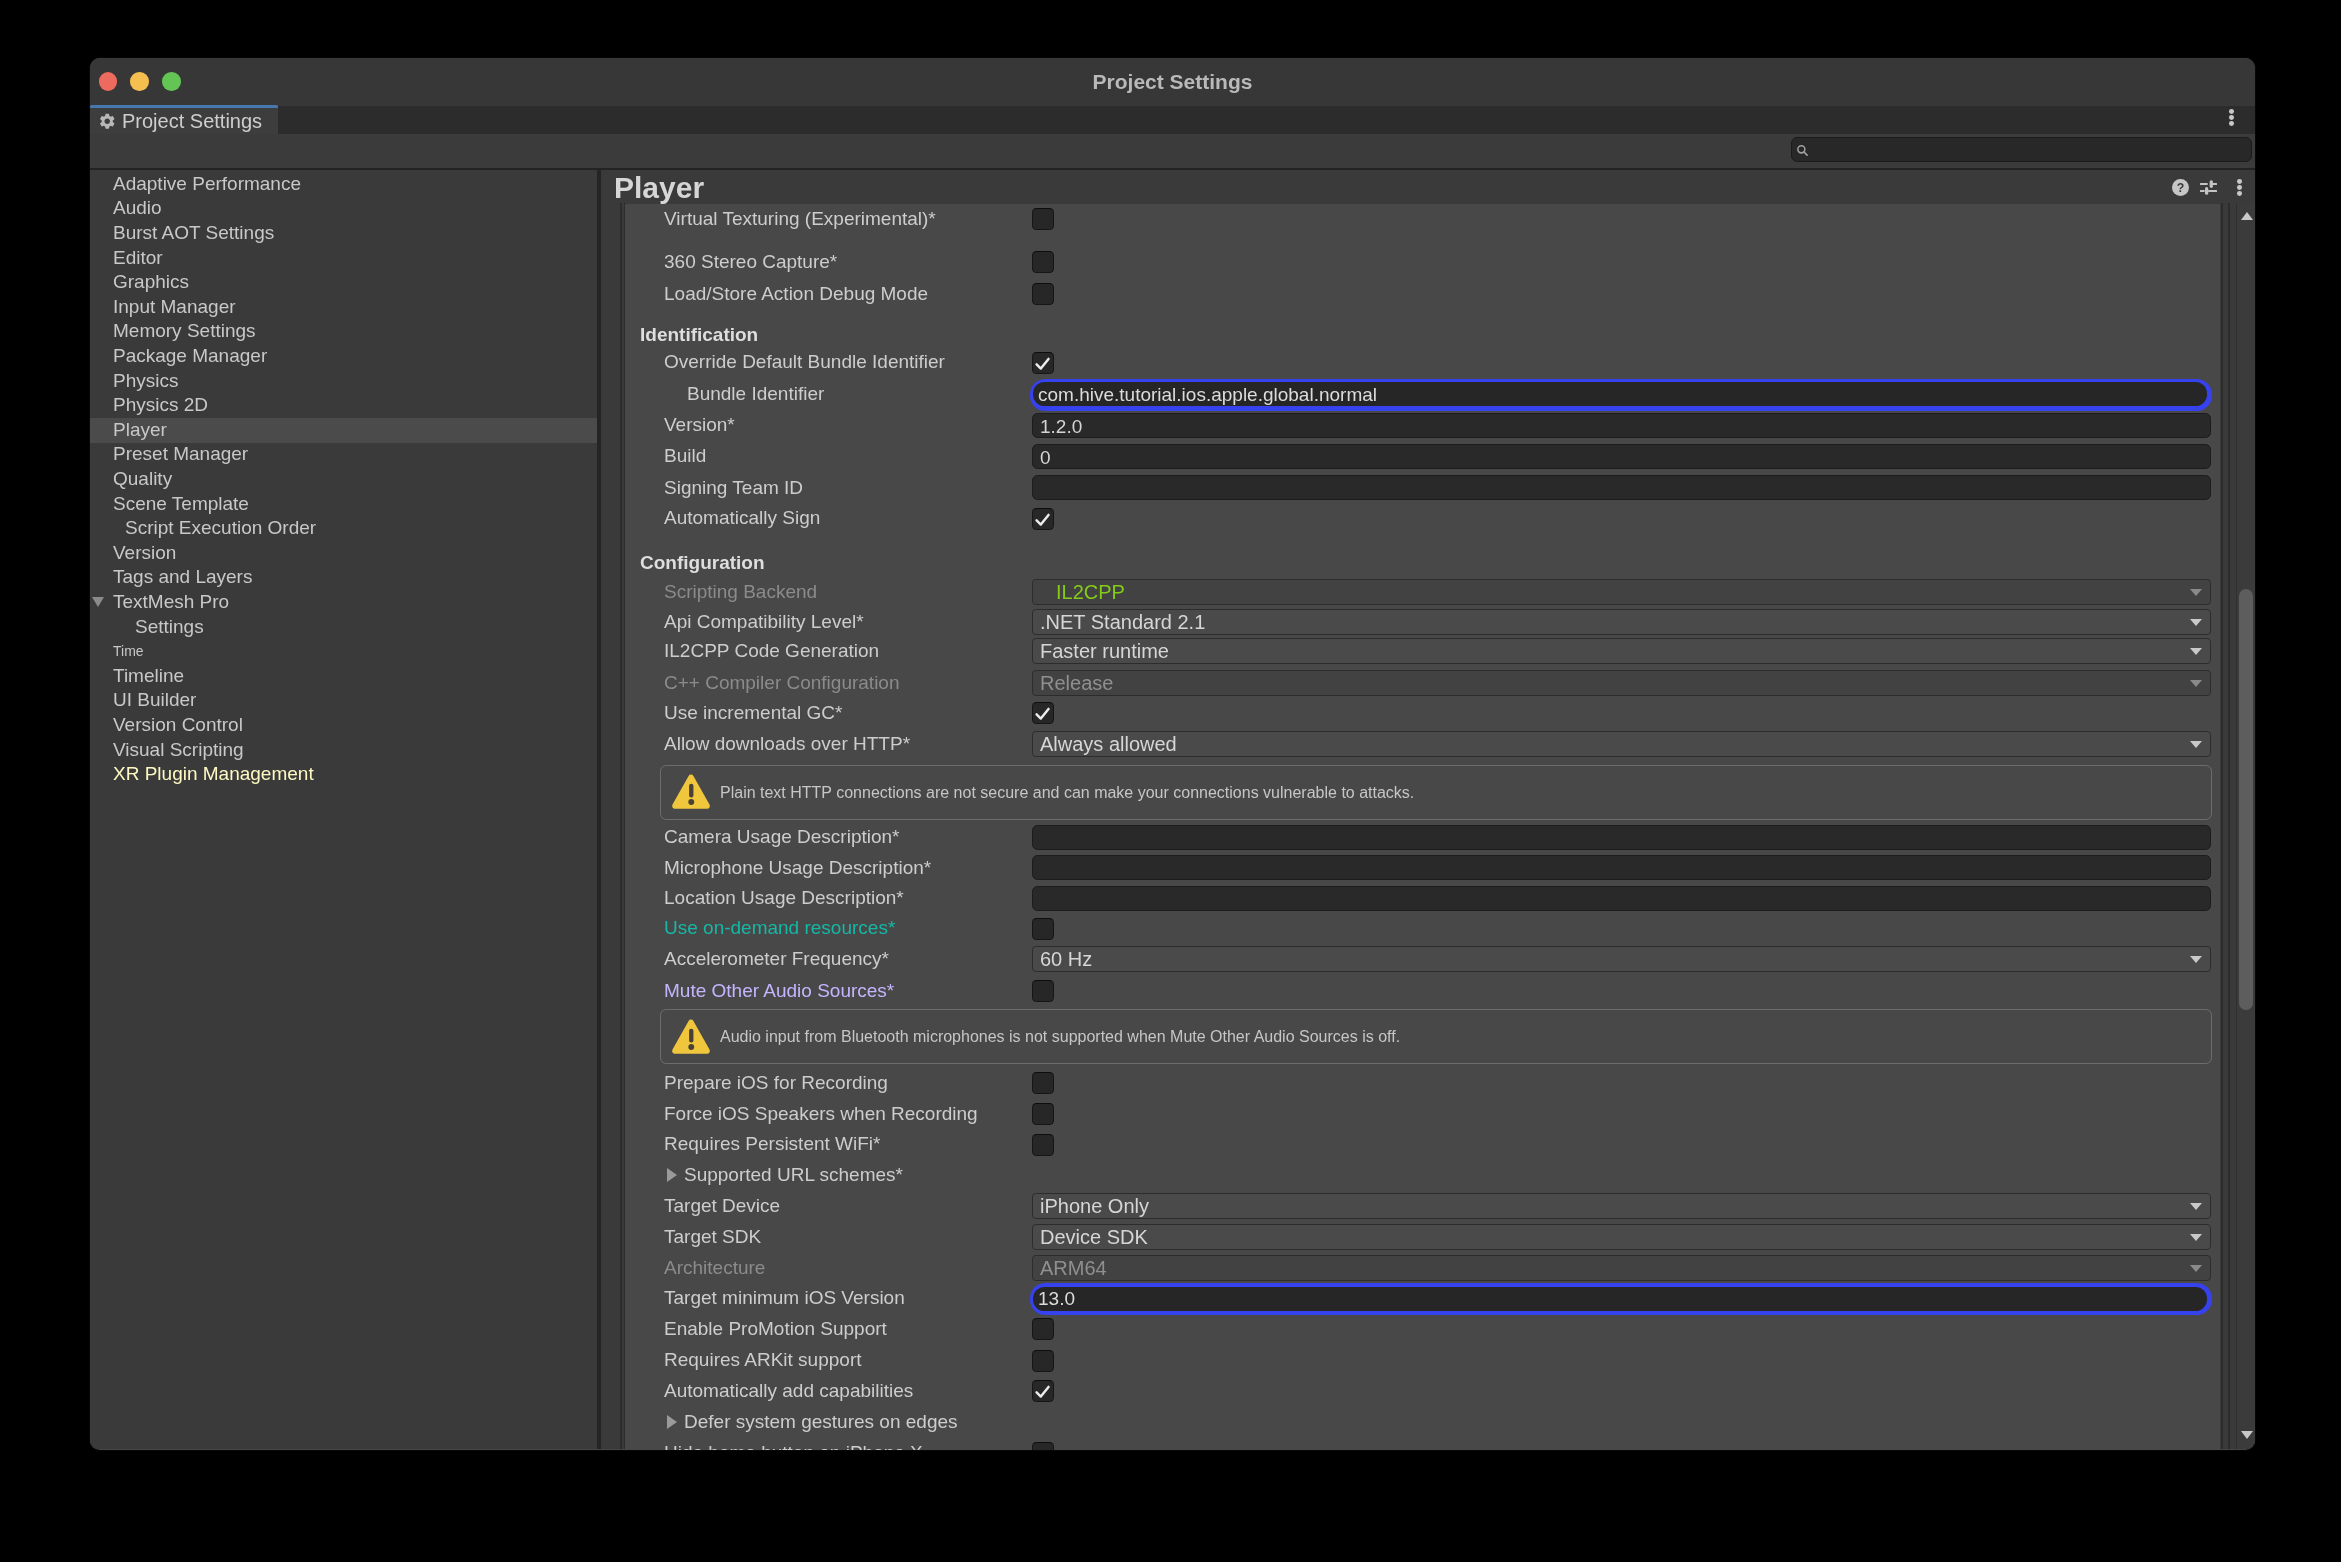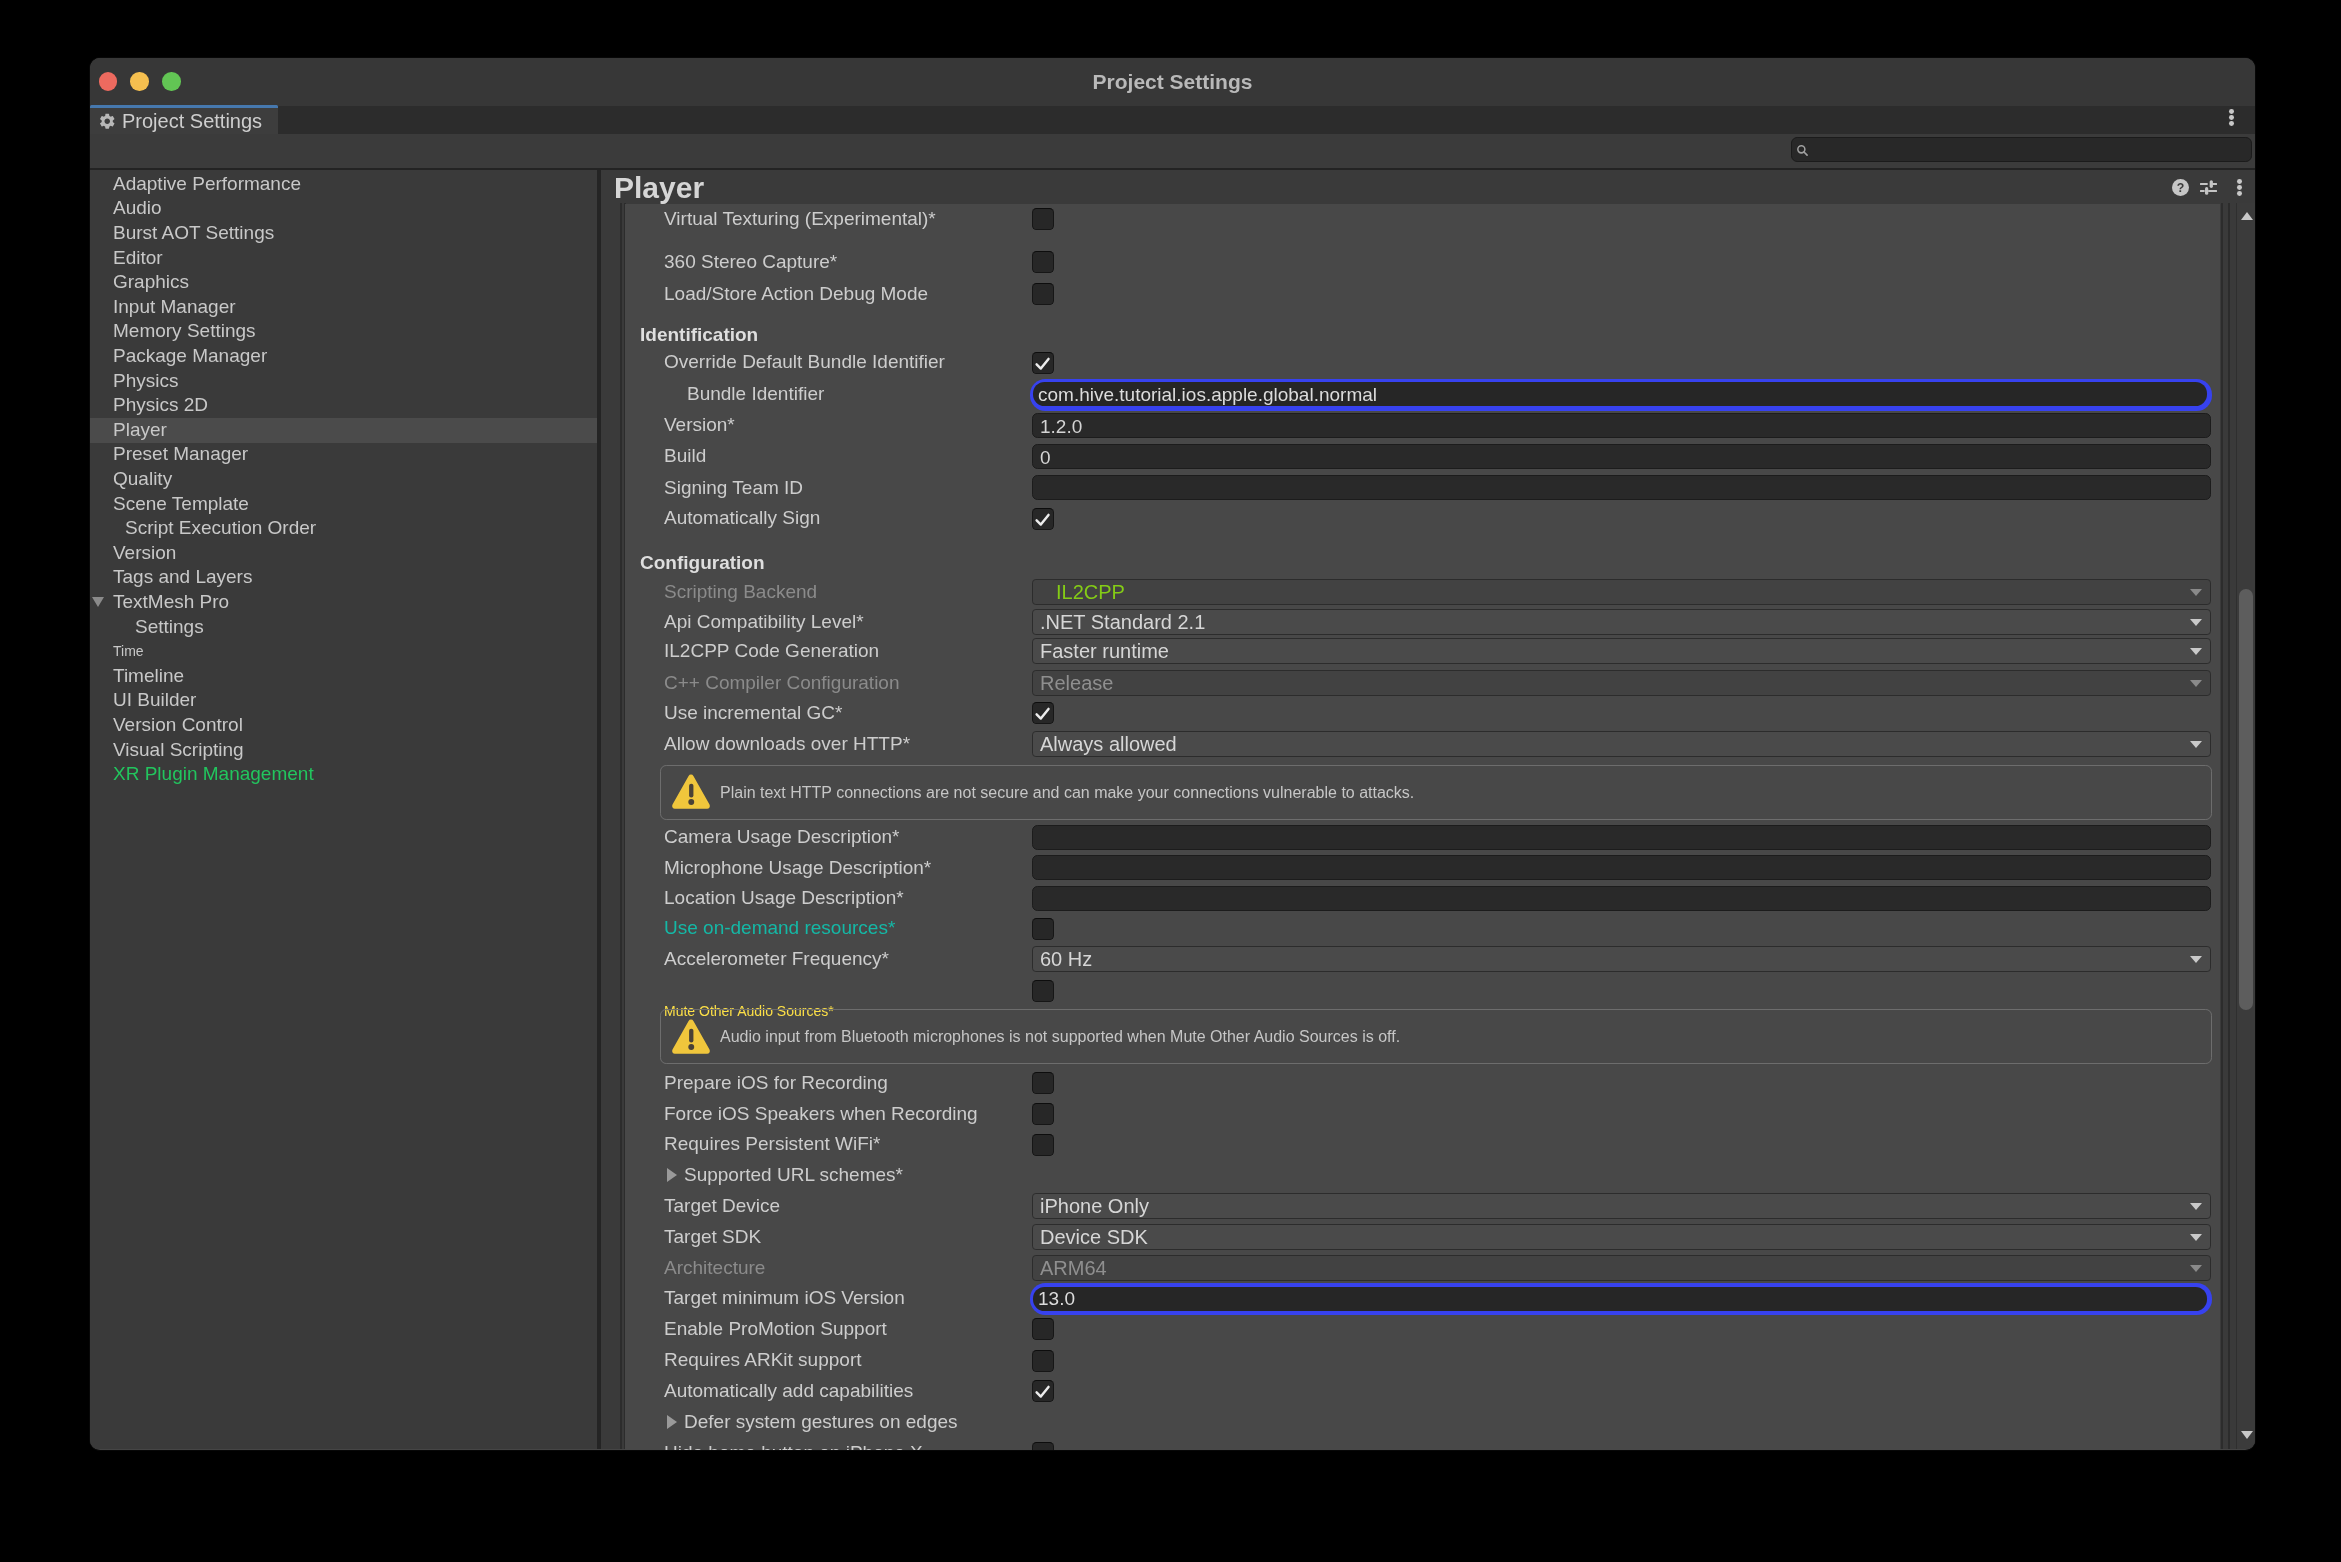--- a/index.html
+++ b/index.html
@@ -46,21 +46,21 @@
     <div style="position:absolute;left:23px;top:483px;height:24.6px;font-size:19px;line-height:24.6px;color:#c8c8c8;white-space:nowrap;">Version</div>
     <div style="position:absolute;left:23px;top:507px;height:24.6px;font-size:19px;line-height:24.6px;color:#c8c8c8;white-space:nowrap;">Tags and Layers</div>
     <div style="position:absolute;left:23px;top:532px;height:24.6px;font-size:19px;line-height:24.6px;color:#c8c8c8;white-space:nowrap;">TextMesh Pro</div>
     <div style="position:absolute;left:2.3px;top:539px;width:0;height:0;border-left:6.5px solid transparent;border-right:6.5px solid transparent;border-top:10px solid #8a8a8a;"></div>
     <div style="position:absolute;left:45px;top:557px;height:24.6px;font-size:19px;line-height:24.6px;color:#c8c8c8;white-space:nowrap;">Settings</div>
     <div style="position:absolute;left:23px;top:581px;height:24.6px;font-size:14px;line-height:24.6px;color:#c8c8c8;white-space:nowrap;">Time</div>
     <div style="position:absolute;left:23px;top:606px;height:24.6px;font-size:19px;line-height:24.6px;color:#c8c8c8;white-space:nowrap;">Timeline</div>
     <div style="position:absolute;left:23px;top:630px;height:24.6px;font-size:19px;line-height:24.6px;color:#c8c8c8;white-space:nowrap;">UI Builder</div>
     <div style="position:absolute;left:23px;top:655px;height:24.6px;font-size:19px;line-height:24.6px;color:#c8c8c8;white-space:nowrap;">Version Control</div>
     <div style="position:absolute;left:23px;top:680px;height:24.6px;font-size:19px;line-height:24.6px;color:#c8c8c8;white-space:nowrap;">Visual Scripting</div>
-    <div style="position:absolute;left:23px;top:704px;height:24.6px;font-size:19px;line-height:24.6px;color:#22c55e;white-space:nowrap;text-align:center;">XR Plugin Management</div>
+    <div style="position:absolute;left:23px;top:704px;height:24.6px;font-size:19px;line-height:24.6px;color:#fef9c3;white-space:nowrap;text-align:center;">XR Plugin Management</div>
     <div style="position:absolute;left:507px;top:112px;width:3.8px;height:1279px;background:#242424;"></div>
     <div style="position:absolute;left:511px;top:112px;width:1655px;height:1279px;background:#3a3a3a;"></div>
     <div style="position:absolute;left:524px;top:113px;height:34px;font-weight:bold;font-size:30px;line-height:34px;color:#d6d6d6;">Player</div>
     <svg width="17" height="17" viewBox="0 0 22 22" style="position:absolute;left:2082px;top:121px">
       <circle cx="11" cy="11" r="11" fill="#c6c6c6"></circle>
       <text x="11" y="16.5" font-family="Liberation Sans" font-size="16" font-weight="bold" fill="#3a3a3a" text-anchor="middle">?</text>
     </svg>
     <svg width="17" height="17" viewBox="0 0 22 22" style="position:absolute;left:2110px;top:121px">
       <g stroke="#c4c4c4" stroke-width="2.6" stroke-linecap="round">
         <line x1="1" y1="6.5" x2="9" y2="6.5"></line>
@@ -155,21 +155,21 @@
         <div style="position:absolute;height:26px;font-size:19px;line-height:26px;white-space:nowrap;left:574px;top:797px;color:#cdcdcd;">Microphone Usage Description*</div>
         <div style="position:absolute;left:942px;top:797px;width:1179px;height:25px;box-sizing:border-box;background:#292929;border:1.5px solid #1c1c1c;border-radius:5.4px;"></div>
         <div style="position:absolute;height:26px;font-size:19px;line-height:26px;white-space:nowrap;left:574px;top:827px;color:#cdcdcd;">Location Usage Description*</div>
         <div style="position:absolute;left:942px;top:828px;width:1179px;height:25px;box-sizing:border-box;background:#292929;border:1.5px solid #1c1c1c;border-radius:5.4px;"></div>
         <div style="position:absolute;height:26px;font-size:19px;line-height:26px;white-space:nowrap;left:574px;top:857px;color:#14b8a6;">Use on-demand resources*</div>
         <div style="position:absolute;left:942px;top:860px;width:21.5px;height:21.5px;box-sizing:border-box;background:#272727;border:1.5px solid #161616;border-top-color:#0d0d0d;border-radius:4.6px;"></div>
         <div style="position:absolute;height:26px;font-size:19px;line-height:26px;white-space:nowrap;left:574px;top:888px;color:#cdcdcd;">Accelerometer Frequency*</div>
         <div style="position:absolute;left:942px;top:888px;width:1179px;height:26px;box-sizing:border-box;background:#4a4a4a;border:1.5px solid #2c2c2c;border-radius:3.8px;"></div>
         <div style="position:absolute;left:950px;top:888px;height:26px;font-size:20px;line-height:26px;color:#d6d6d6;white-space:nowrap;">60 Hz</div>
         <div style="position:absolute;left:2100px;top:898px;width:0;height:0;border-left:6.2px solid transparent;border-right:6.2px solid transparent;border-top:7px solid #c9c9c9;"></div>
-        <div style="position:absolute;height:26px;font-size:14px;line-height:26px;white-space:nowrap;left:574px;top:920px;color:#fde047;margin-top:20px;">Mute Other Audio Sources*</div>
+        <div style="position:absolute;height:26px;font-size:19px;line-height:26px;white-space:nowrap;left:574px;top:920px;color:#c4b5fd;">Mute Other Audio Sources*</div>
         <div style="position:absolute;left:942px;top:922px;width:21.5px;height:21.5px;box-sizing:border-box;background:#272727;border:1.5px solid #161616;border-top-color:#0d0d0d;border-radius:4.6px;"></div>
         <div style="position:absolute;left:570px;top:951px;width:1552px;height:55px;box-sizing:border-box;border:1.5px solid #6d6d6d;border-radius:6.2px;"></div>
         <svg width="42" height="38" viewBox="0 0 24 22" style="position:absolute;left:580px;top:960px">
           <path d="M10.6 1.7 L1.3 18.3 a1.6 1.6 0 0 0 1.4 2.4 h18.6 a1.6 1.6 0 0 0 1.4-2.4 L13.4 1.7 a1.6 1.6 0 0 0-2.8 0 z" fill="#f0c63c"></path>
           <rect x="10.9" y="6.2" width="2.5" height="8" rx="1.2" fill="#494136"></rect>
           <circle cx="12.15" cy="16.8" r="1.7" fill="#494136"></circle>
         </svg>
         <div style="position:absolute;left:630px;top:967px;height:23px;font-size:16px;line-height:23px;color:#c6c6c6;white-space:nowrap;">Audio input from Bluetooth microphones is not supported when Mute Other Audio Sources is off.</div>
         <div style="position:absolute;height:26px;font-size:19px;line-height:26px;white-space:nowrap;left:574px;top:1012px;color:#cdcdcd;">Prepare iOS for Recording</div>
         <div style="position:absolute;left:942px;top:1014px;width:21.5px;height:21.5px;box-sizing:border-box;background:#272727;border:1.5px solid #161616;border-top-color:#0d0d0d;border-radius:4.6px;"></div>

